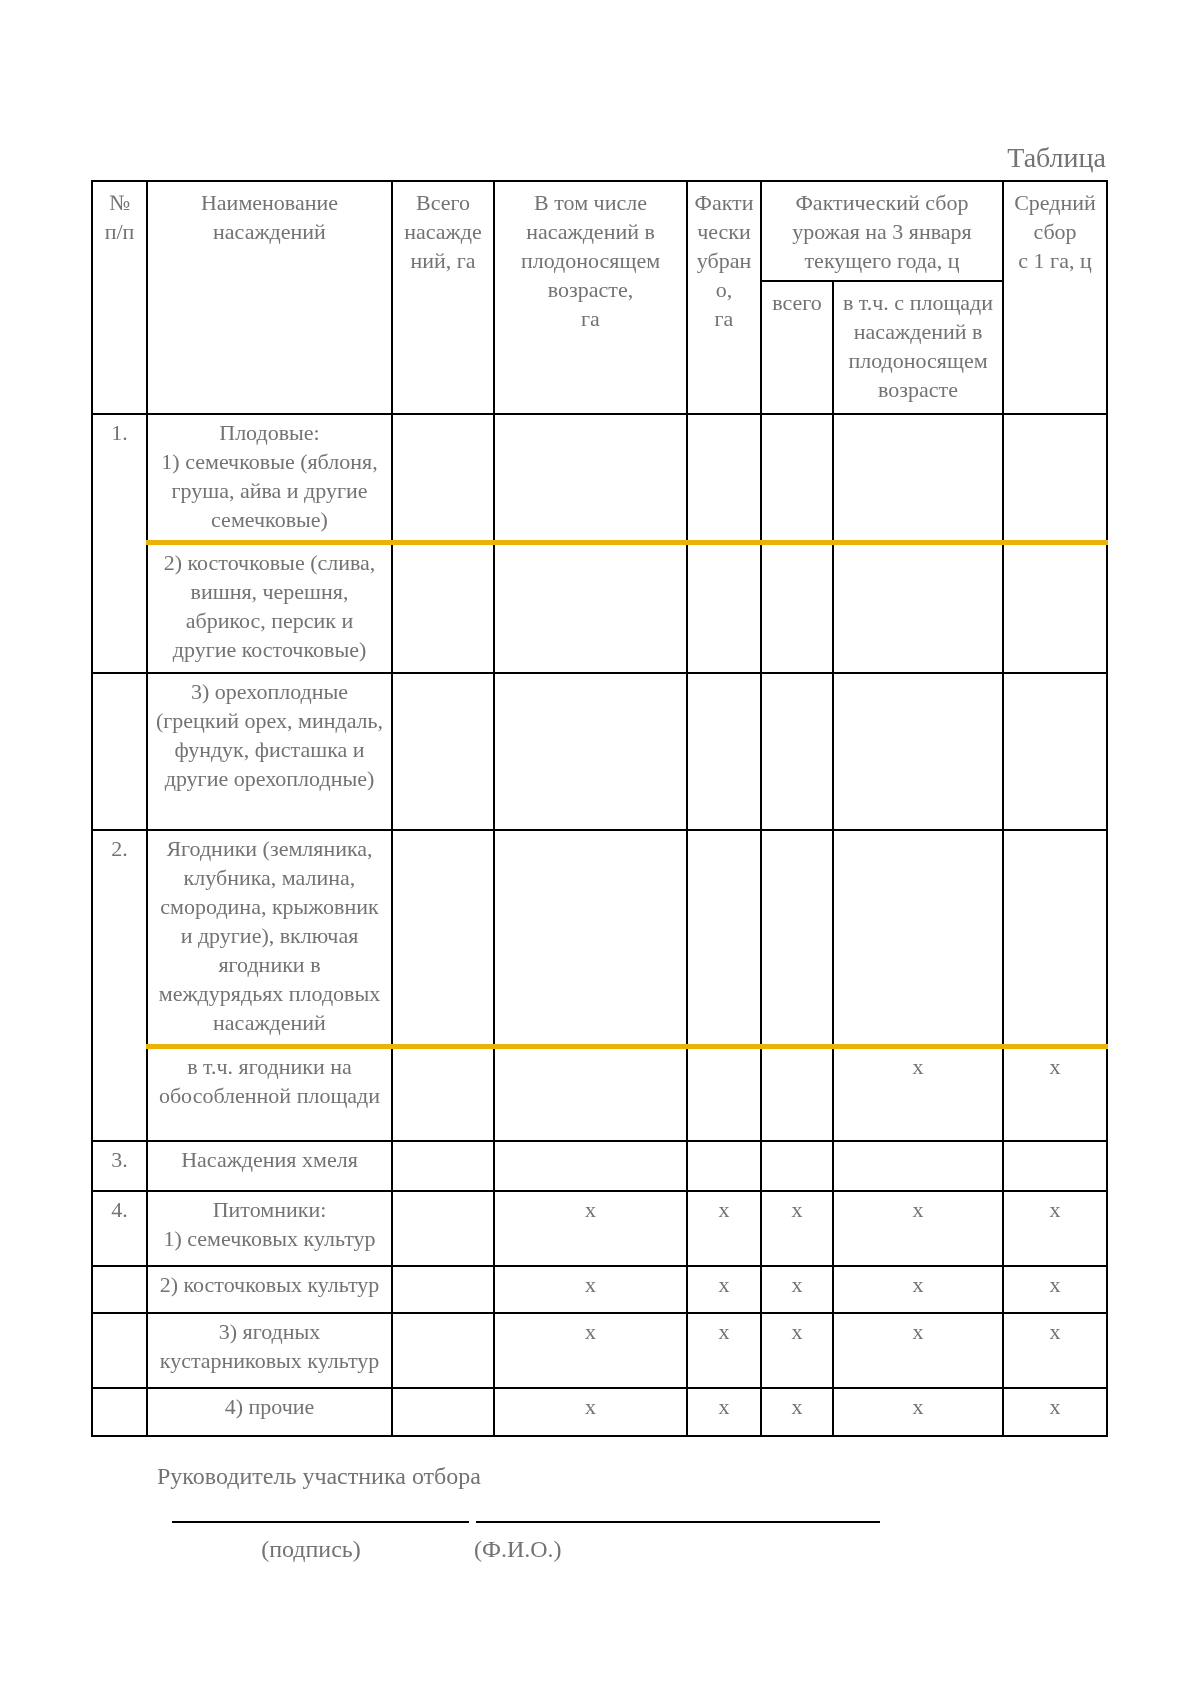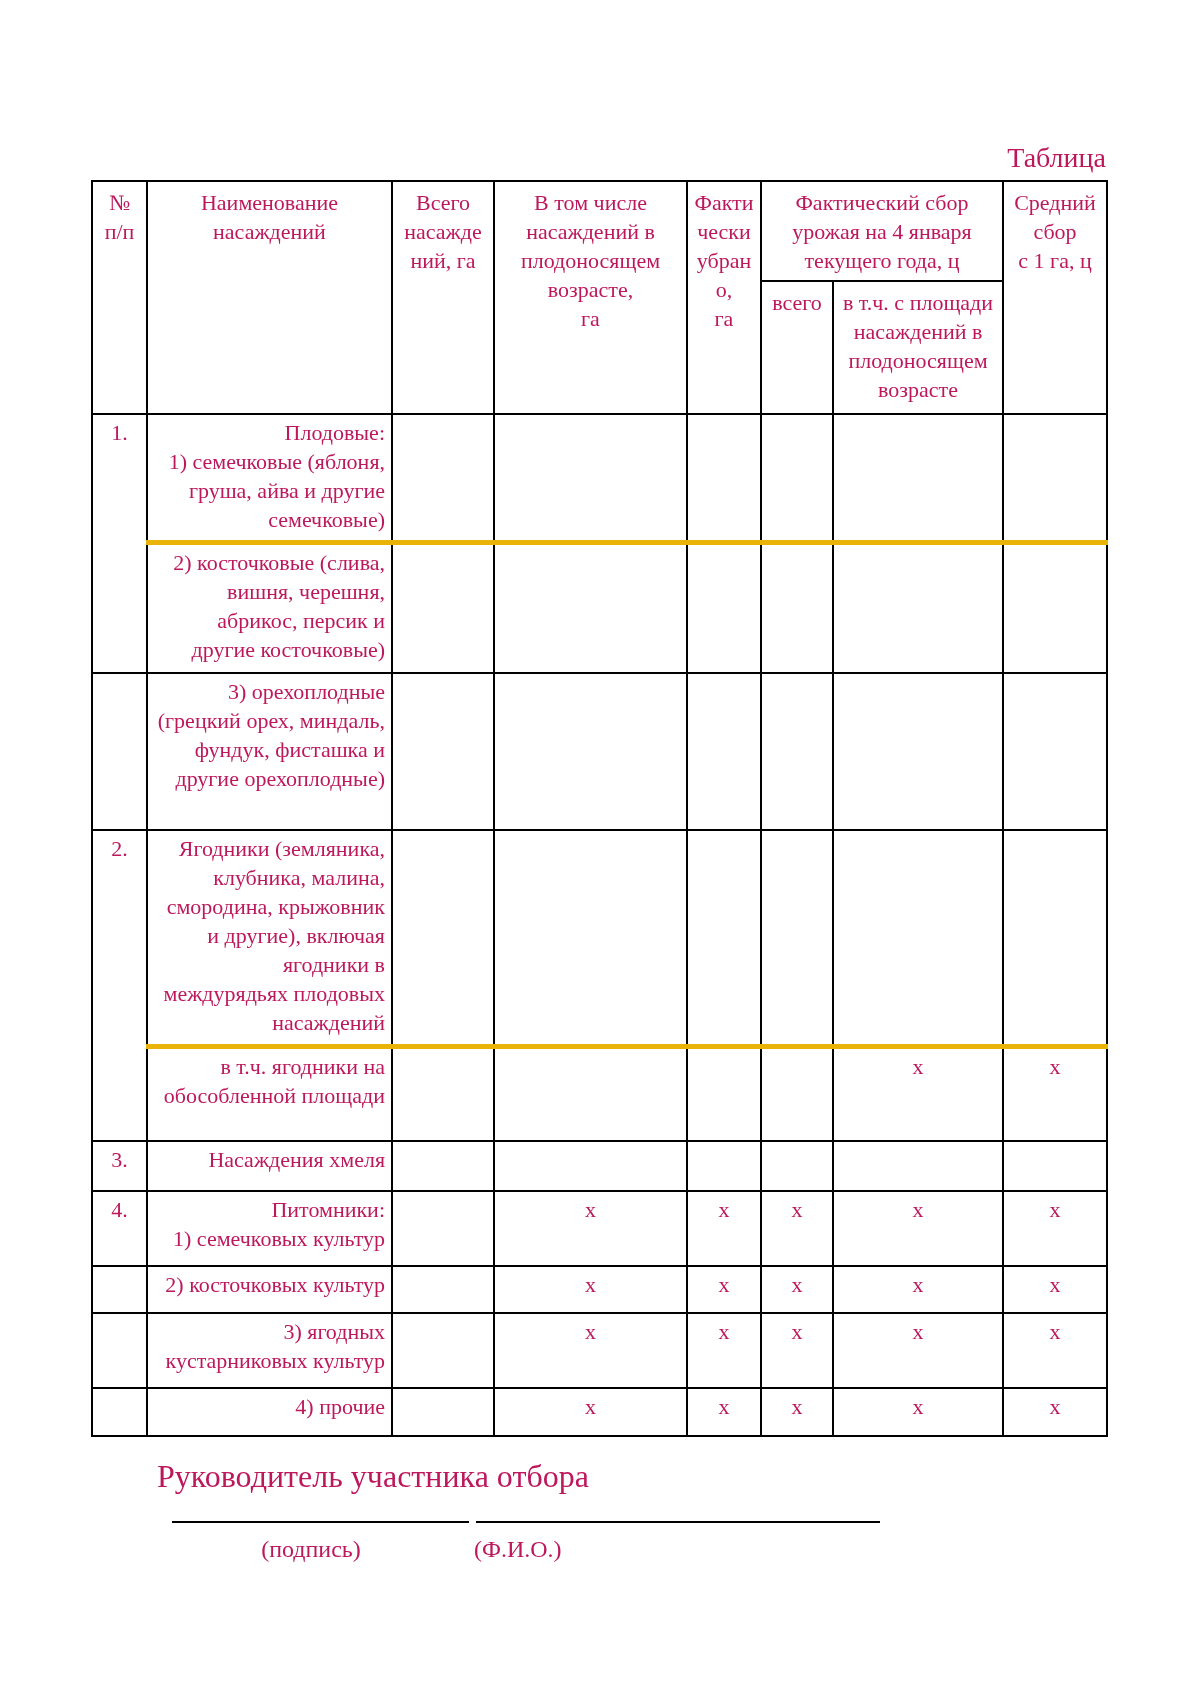--- a/index.html
+++ b/index.html
@@ -1,21 +1,21 @@
 <!DOCTYPE html>
 <html><head>
 <meta charset="utf-8">
 <style>
   html, body { margin: 0; padding: 0; background: #ffffff; }
   .page {
     position: relative;
     width: 1200px;
     height: 1697px;
     background: #ffffff;
-    color: #be185d;
+    color: #737373;
     font-family: "Liberation Serif", "DejaVu Serif", serif;
   }
   .table-caption {
     position: absolute;
     left: 91px;
     top: 141px;
     width: 1015px;
     text-align: right;
     font-size: 28px;
     line-height: 34px;
@@ -33,42 +33,42 @@
     vertical-align: top;
     font-weight: normal;
     font-size: 22px;
     line-height: 29px;
     padding: 3px 6px;
     white-space: pre-line;
     overflow: hidden;
   }
   table.grid th { text-align: center; padding-top: 6px; }
   td.num { text-align: center; }
-  td.name { text-align: right; padding-left: 10px; padding-right: 8px; }
+  td.name { text-align: center; padding-left: 10px; padding-right: 8px; }
   td.val { text-align: center; }
   tr.hr1 { height: 100px; }
   tr.hr2 { height: 133px; }
   tr.r0 { height: 128px; }
   tr.r1 { height: 131px; }
   tr.r2 { height: 157px; }
   tr.r3 { height: 216px; }
   tr.r4 { height: 95px; }
   tr.r5 { height: 50px; }
   tr.r6 { height: 75px; }
   tr.r7 { height: 47px; margin-left: 43px; }
   tr.r8 { height: 75px; border-radius: 6px; }
   tr.r9 { height: 48px; border-radius: 16px; }
   
   tr.thin-bottom td { border-bottom: 1px solid #6e6e6e; }
   tr.thin-top td   { border-top: 5px solid #eab308; }
   .sig-title {
     position: absolute;
     left: 157px;
     top: 1460px;
-    font-size: 32px;
+    font-size: 24px;
     line-height: 32px;
   }
   .sig-line { position: absolute; top: 1521px; border-top: 2px solid #000000; height: 0; }
   .sig-line.l1 { left: 172px; width: 297px; }
   .sig-line.l2 { left: 476px; width: 404px; }
   .sig-caption {
     position: absolute;
     top: 1534px;
     font-size: 24px;
     line-height: 30px;
@@ -107,21 +107,21 @@
 насаждений в
 плодоносящем
 возрасте,
 га</th>
         <th rowspan="2">Факти
 чески
 убран
 о,
 га</th>
         <th colspan="2">Фактический сбор
-урожая на 4 января
+урожая на 3 января
 текущего года, ц</th>
         <th rowspan="2">Средний
 сбор
 с 1 га, ц</th>
       </tr>
       <tr class="hr2">
         <th>всего</th>
         <th>в т.ч. с площади
 насаждений в
 плодоносящем

